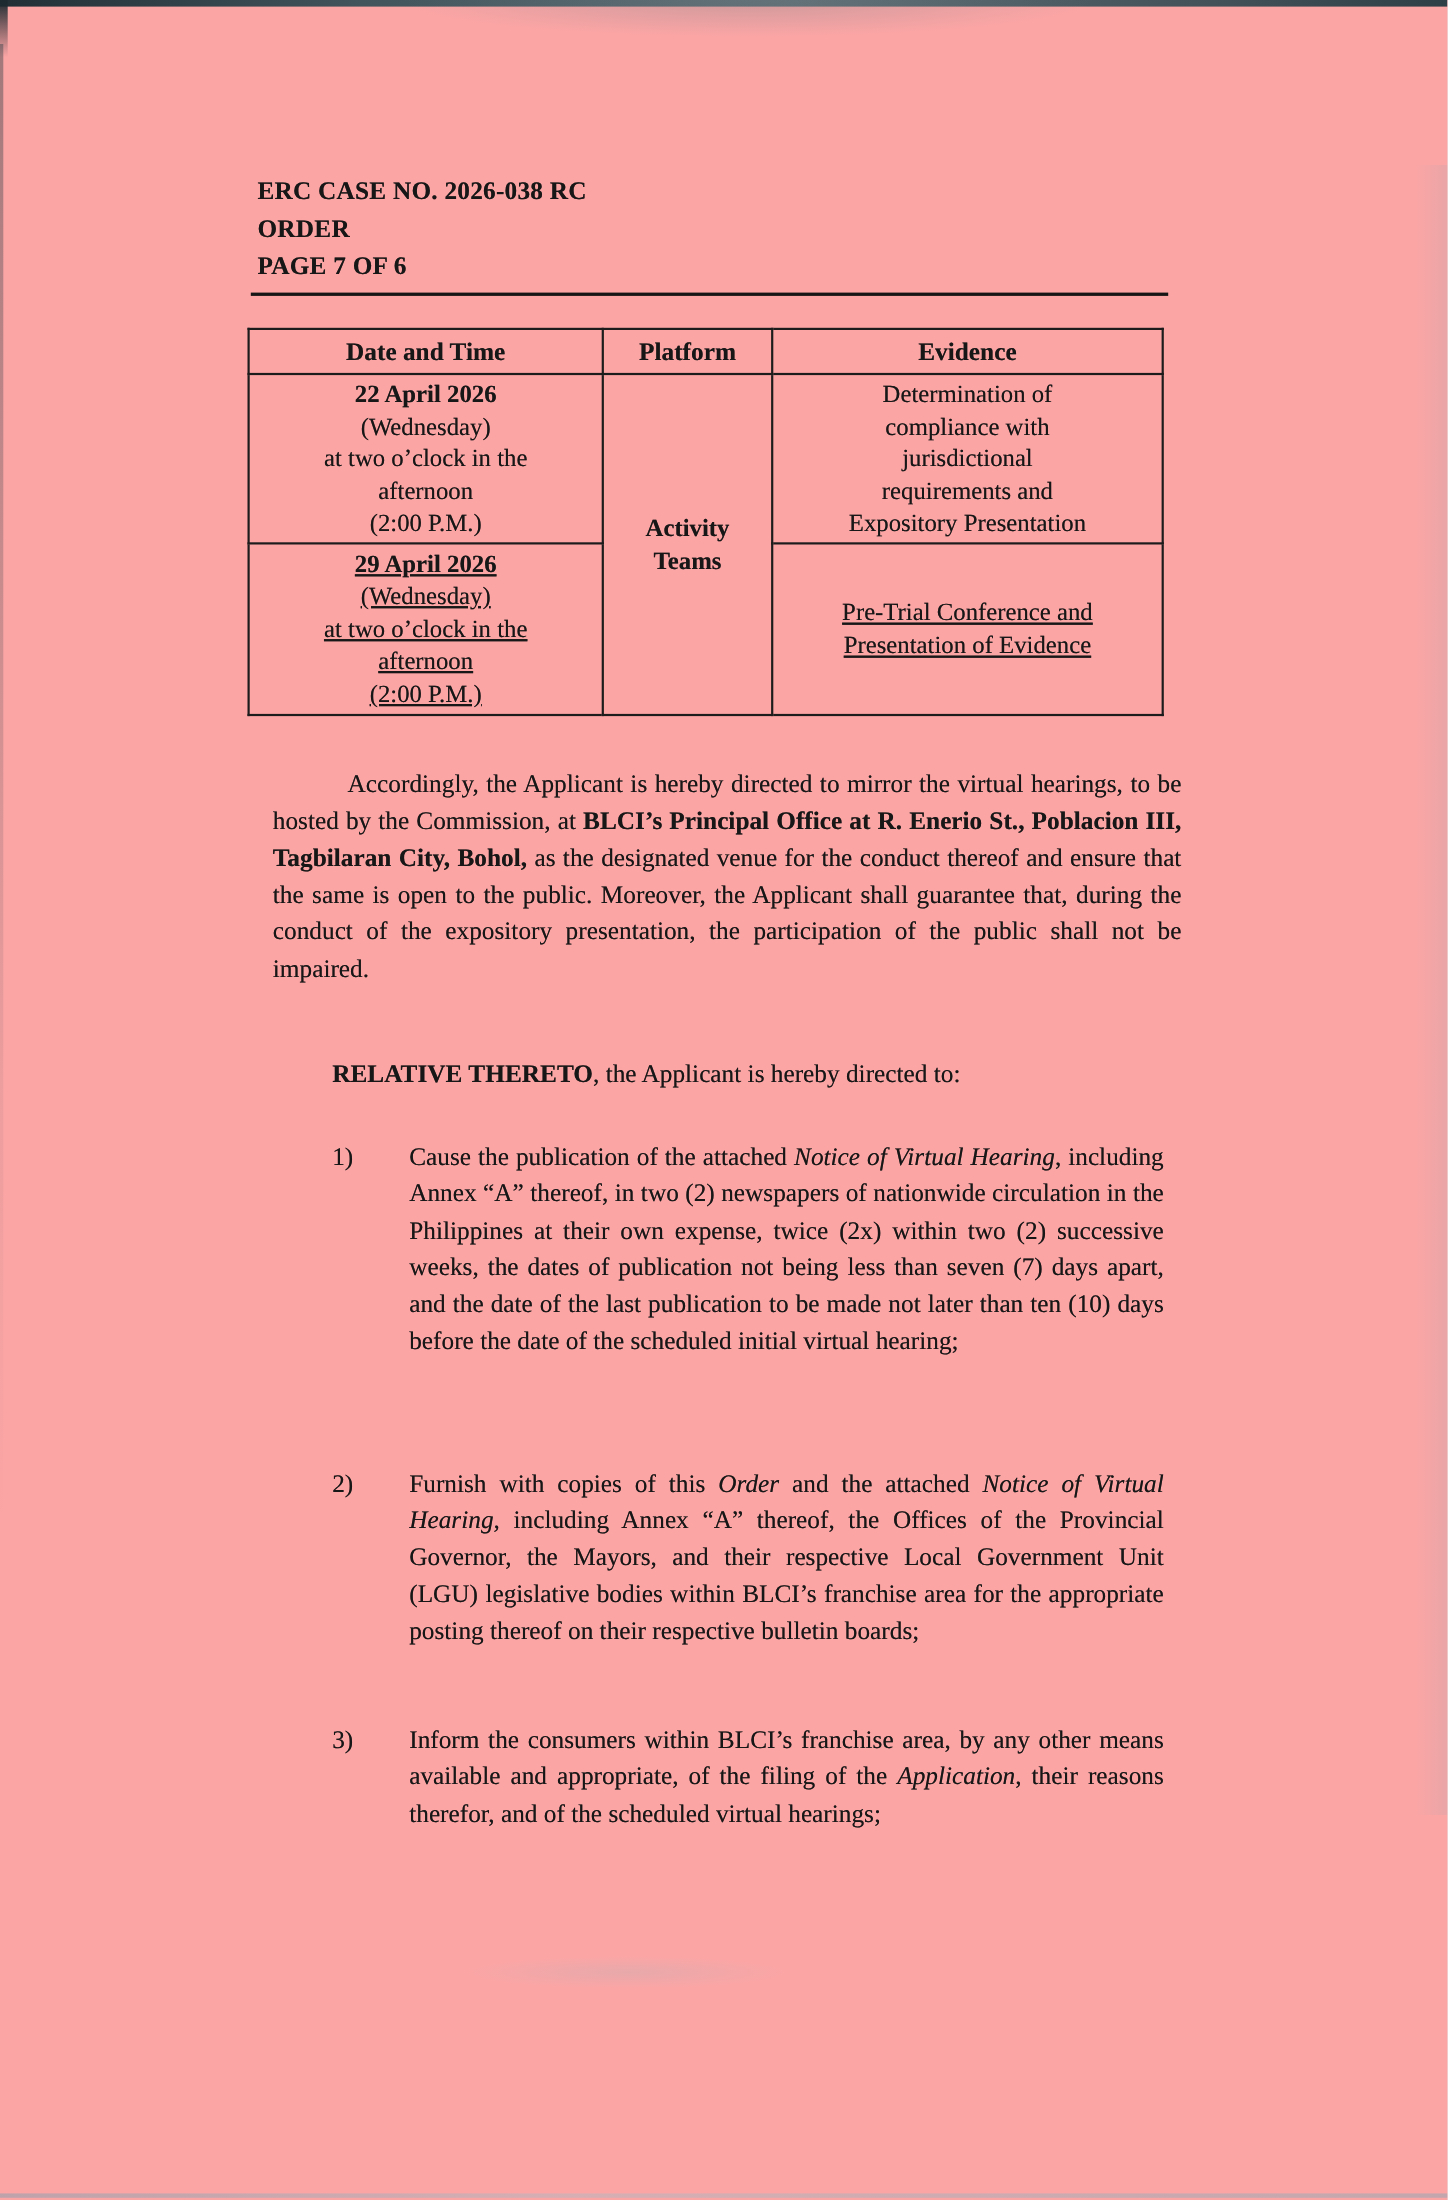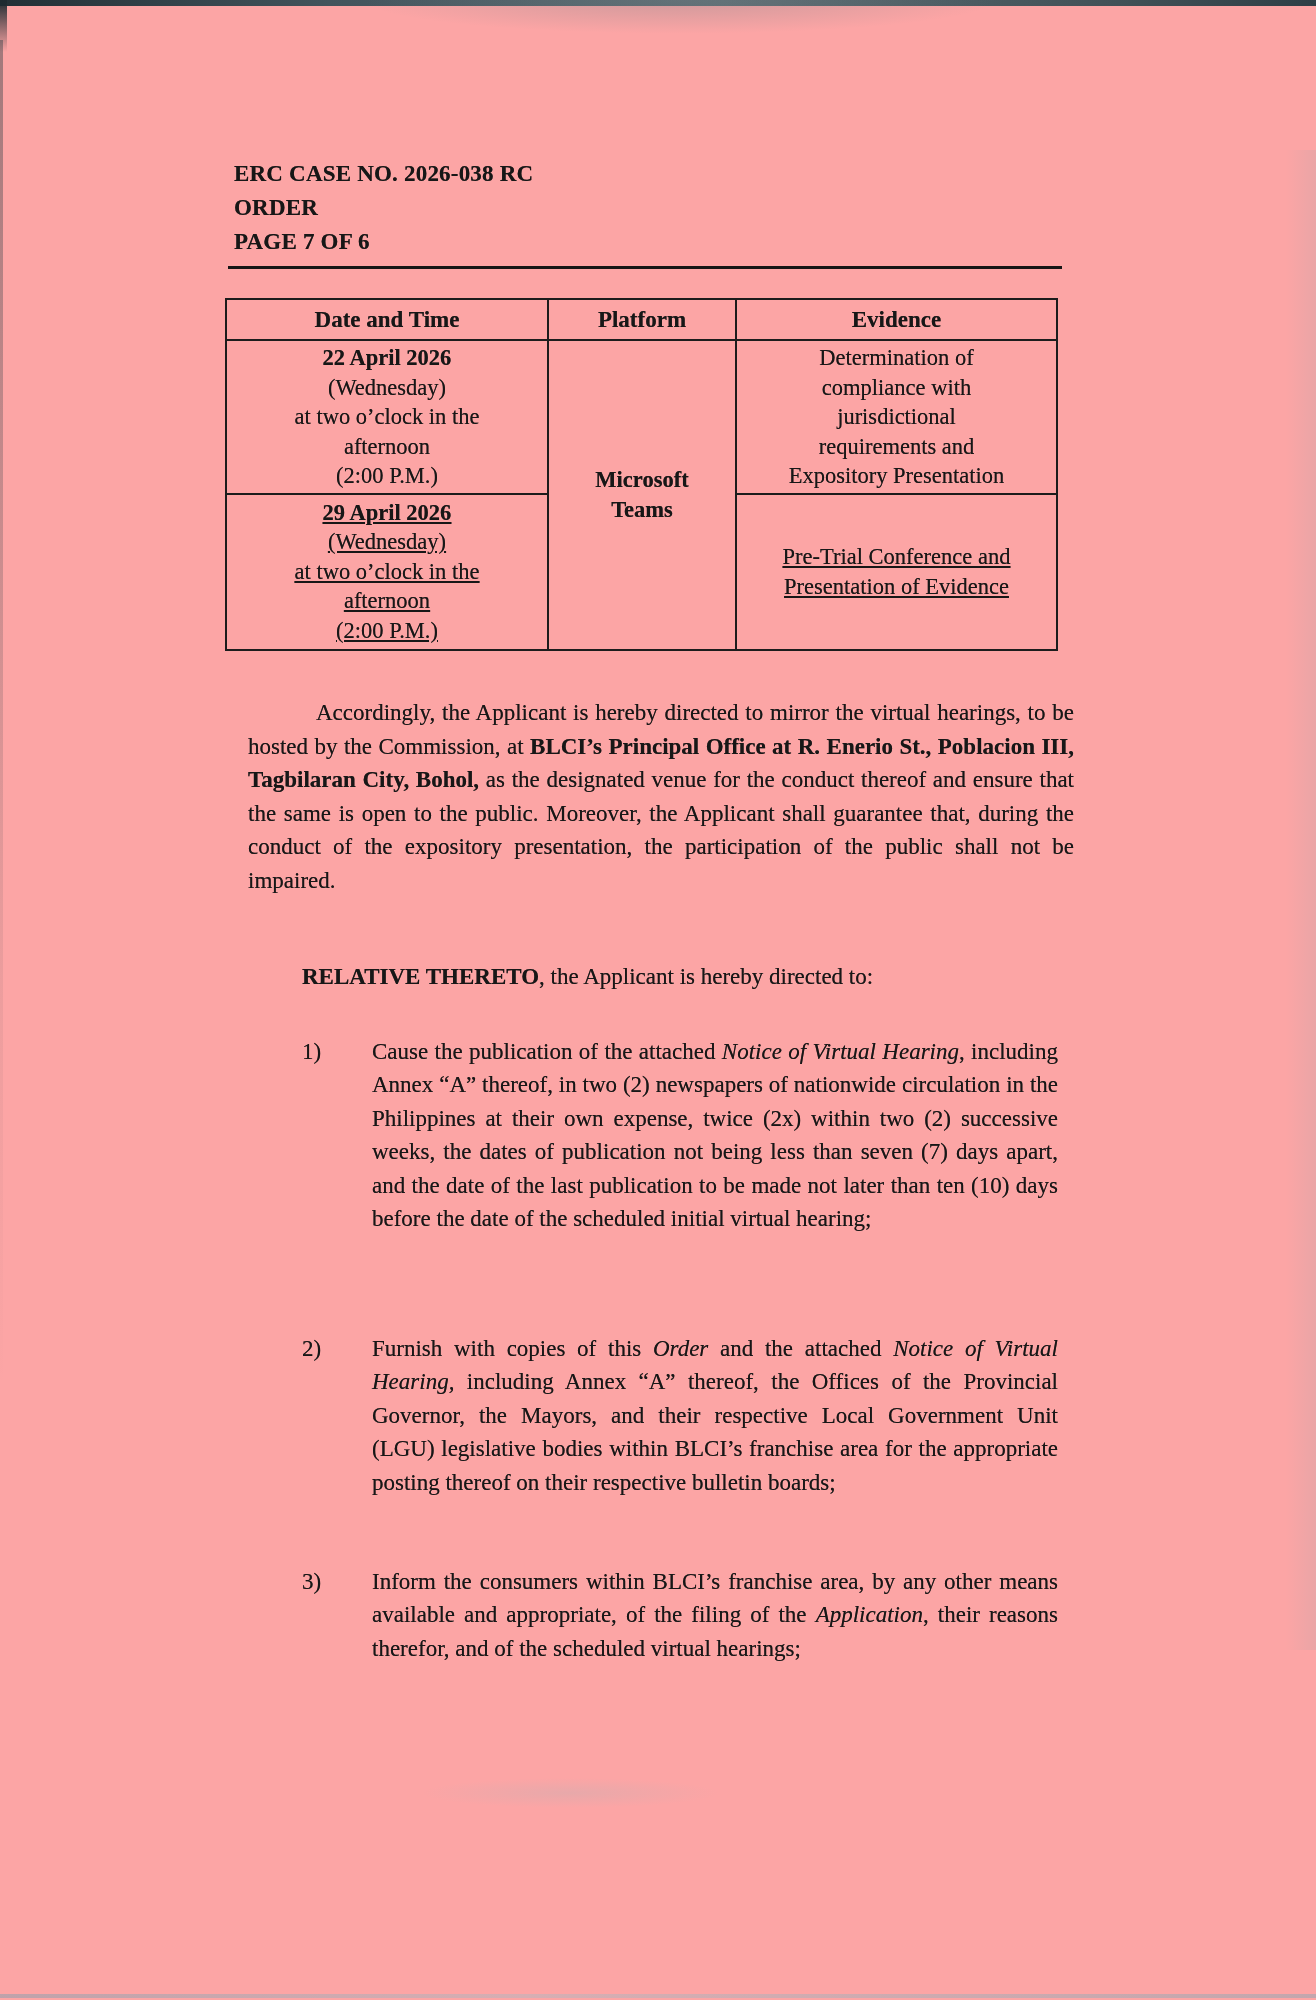--- a/index.html
+++ b/index.html
@@ -109,34 +109,34 @@
     <div>ERC CASE NO. 2026-038 RC</div>
     <div>ORDER</div>
     <div>PAGE 7 OF 6</div>
   </header>
   <div class="header-rule"></div>
 
   <table class="schedule-table">
     <thead>
       <tr>
         <th style="width:322px">Date and Time</th>
-        <th style="width:188px">Platform</th>
+        <th style="width:154px">Platform</th>
         <th>Evidence</th>
       </tr>
     </thead>
     <tbody>
       <tr class="row-a">
         <td>
           <div class="dt-title">22 April 2026</div>
           <div class="pre">(Wednesday)
 at two o’clock in the
 afternoon
 (2:00 P.M.)</div>
         </td>
-        <td rowspan="2" class="platform-cell pre">Microsoft
+        <td rowspan="2" class="platform-cell pre">Activity
 Teams</td>
         <td class="pre">Determination of
 compliance with
 jurisdictional
 requirements and
 Expository Presentation</td>
       </tr>
       <tr class="row-b">
         <td>
           <div class="dt-title">29 April 2026</div>

